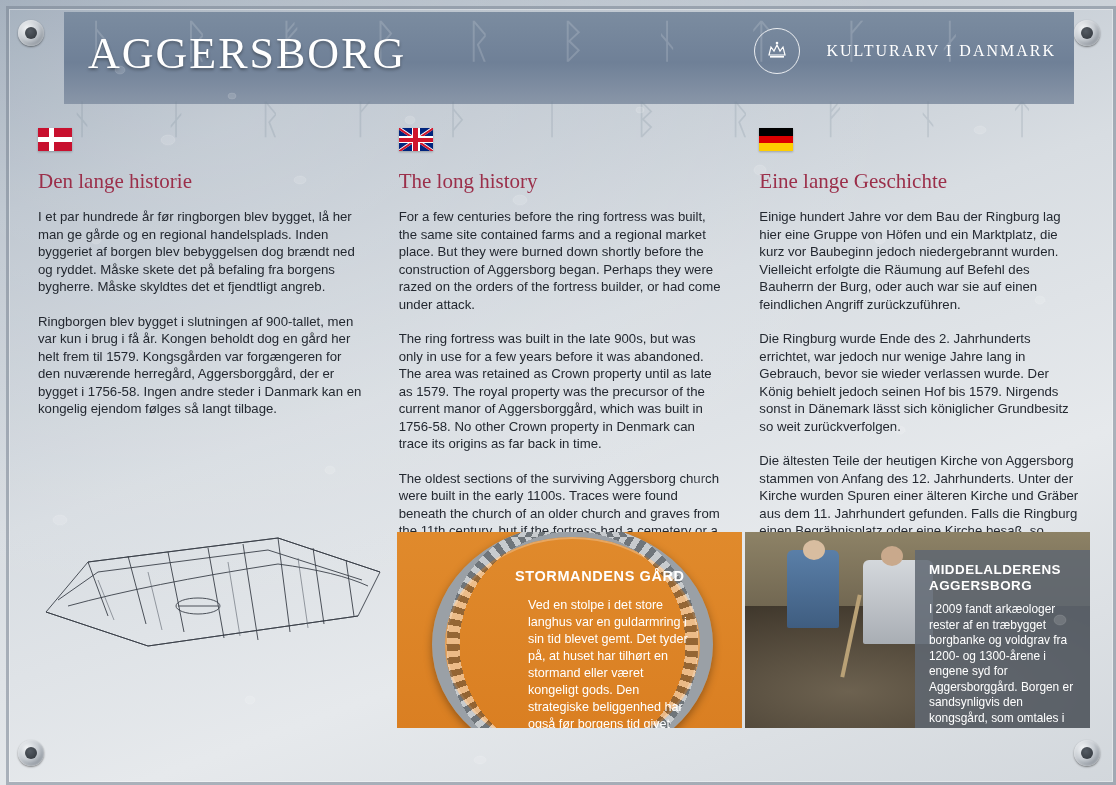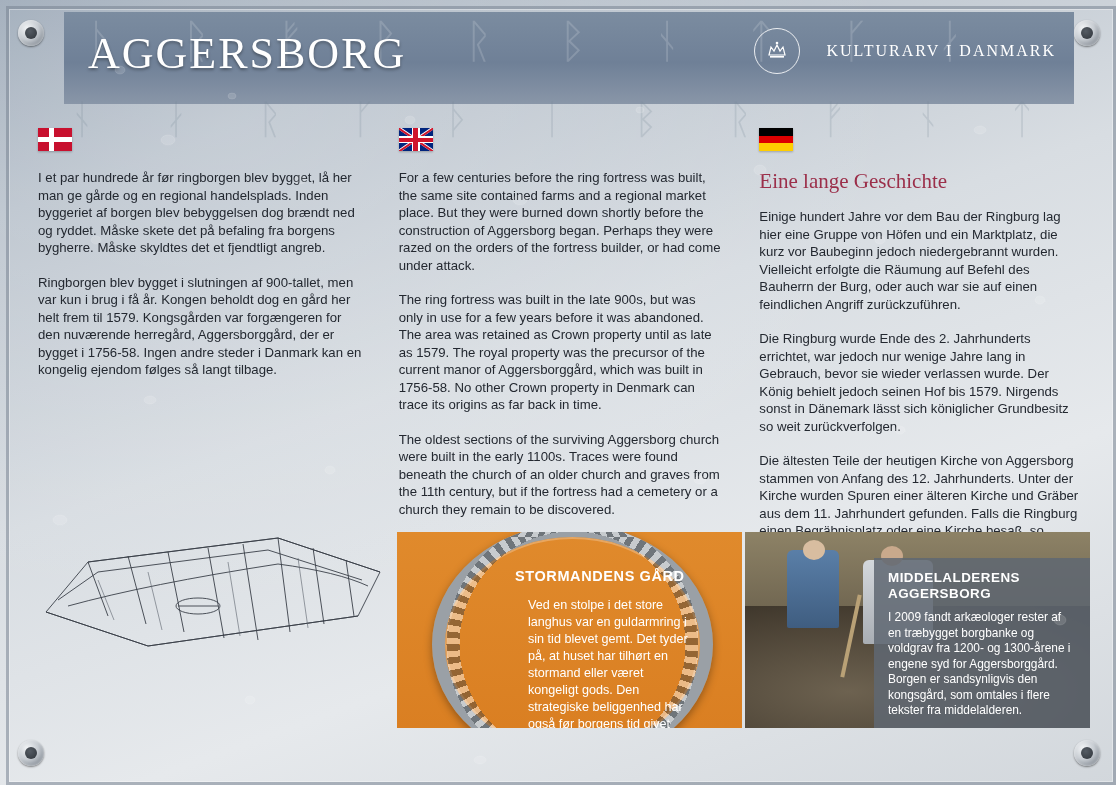--- a/index.html
+++ b/index.html
@@ -257,22 +257,22 @@
     position: absolute;
     border-radius: 6px 6px 2px 2px;
   }
   .p1 { left: 42px; top: 18px; width: 52px; height: 78px; background: linear-gradient(180deg,#5a7fa8,#3f5d80); }
   .p1h { position:absolute; left:58px; top:8px; width:22px; height:20px; border-radius:50%; background:#d8bda0; }
   .p2 { left: 118px; top: 28px; width: 70px; height: 84px; background: linear-gradient(180deg,#d4d8dc,#a9aeb4); }
   .p2h { position:absolute; left:136px; top:14px; width:22px; height:20px; border-radius:50%; background:#c9a98c; }
   .spade { position:absolute; left:104px; top:62px; width:4px; height:84px; background:#b9a176; transform: rotate(12deg); }
   .photo-overlay {
     position: absolute;
-    right: 0; top: 26px;
-    width: 216px;
+    right: 0; top: 18px;
+    width: 175px;
     min-height: 150px;
     background: rgba(96,104,114,0.86);
     color: #ffffff;
     padding: 12px 14px 14px 14px;
     box-sizing: border-box;
   }
   .photo-overlay h3 {
     margin: 0 0 8px 0;
     font-size: 13.4px;
     letter-spacing: 0.5px;
@@ -317,35 +317,37 @@
       <span class="brand-text">KULTURARV I DANMARK</span>
     </div>
   </div>
 
   <div class="runes-wm">ᚾ ᛅ ᚱ ᚴ ᚦ ᛁ ᛒ ᚱ ᚠ ᚾ ᛏ</div>
 
   <div class="columns">
 
     <div class="col">
       <div class="flag flag-dk"></div>
+      <h2>Den lange historie</h2>
       <p>I et par hundrede år før ringborgen blev bygget, lå her man ge gårde og en regional handelsplads. Inden byggeriet af borgen blev bebyggelsen dog brændt ned og ryddet. Måske skete det på befaling fra borgens bygherre. Måske skyldtes det et fjendtligt angreb.</p>
       <p>Ringborgen blev bygget i slutningen af 900-tallet, men var kun i brug i få år. Kongen beholdt dog en gård her helt frem til 1579. Kongsgården var forgængeren for den nuværende herregård, Aggersborggård, der er bygget i 1756-58. Ingen andre steder i Danmark kan en kongelig ejendom følges så langt tilbage.</p>
     </div>
 
     <div class="col">
       <div class="flag flag-uk">
         <span class="d1"></span>
           <span class="d2"></span>
         <span class="r1"></span>
           <span class="r2"></span>
         <span class="cv"></span>
           <span class="ch"></span>
         <span class="cv2"></span>
           <span class="ch2"></span>
       </div>
+      <h2>The long history</h2>
       <p>For a few centuries before the ring fortress was built, the same site contained farms and a regional market place. But they were burned down shortly before the construction of Aggersborg began. Perhaps they were razed on the orders of the fortress builder, or had come under attack.</p>
       <p>The ring fortress was built in the late 900s, but was only in use for a few years before it was abandoned. The area was retained as Crown property until as late as 1579. The royal property was the precursor of the current manor of Aggersborggård, which was built in 1756-58. No other Crown property in Denmark can trace its origins as far back in time.</p>
       <p>The oldest sections of the surviving Aggersborg church were built in the early 1100s. Traces were found beneath the church of an older church and graves from the 11th century, but if the fortress had a cemetery or a church they remain to be discovered.</p>
     </div>
 
     <div class="col">
       <div class="flag flag-de">
         <span class="s1"></span>
           <span class="s2"></span>
           <span class="s3"></span>

